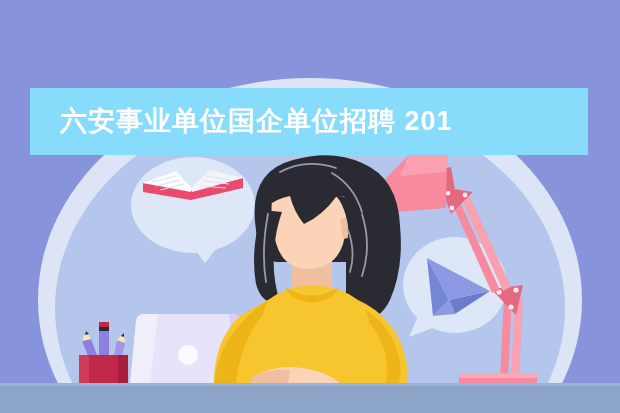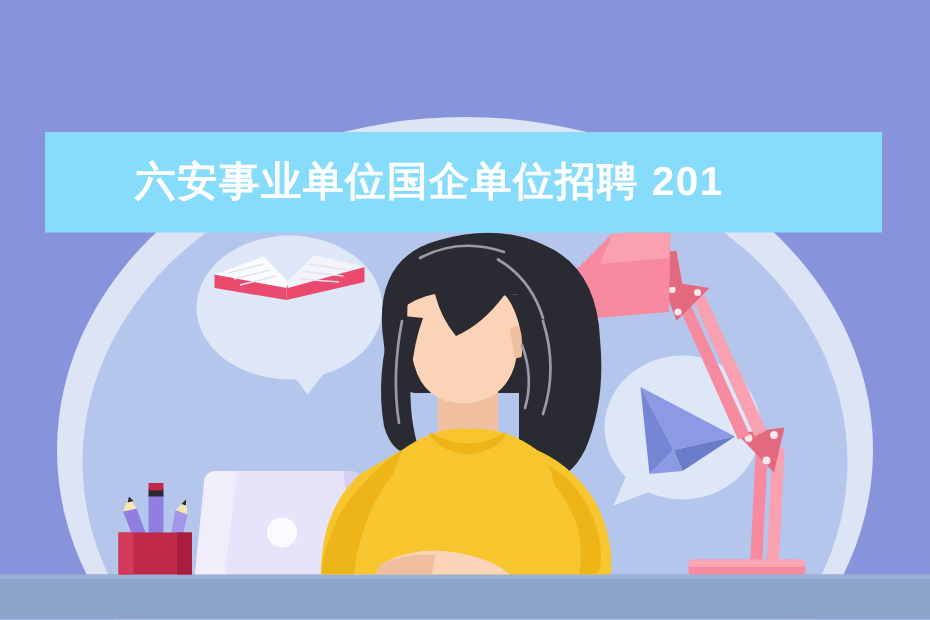--- a/index.html
+++ b/index.html
@@ -18,21 +18,21 @@
   #banner {
     position:absolute;
     left:30px; top:88px;
     width:558px; height:67px;
     background:#87dcfb;
     display:flex;
     align-items:center;
     z-index:20;
   }
   #banner-text {
-    padding-left:60px;
+    padding-left:30px;
     color:#ffffff;
     font-size:27px;
     font-weight:bold;
     letter-spacing:1px;
     white-space:nowrap;
     line-height:1;
   }
 </style>
 </head>
 <body>

